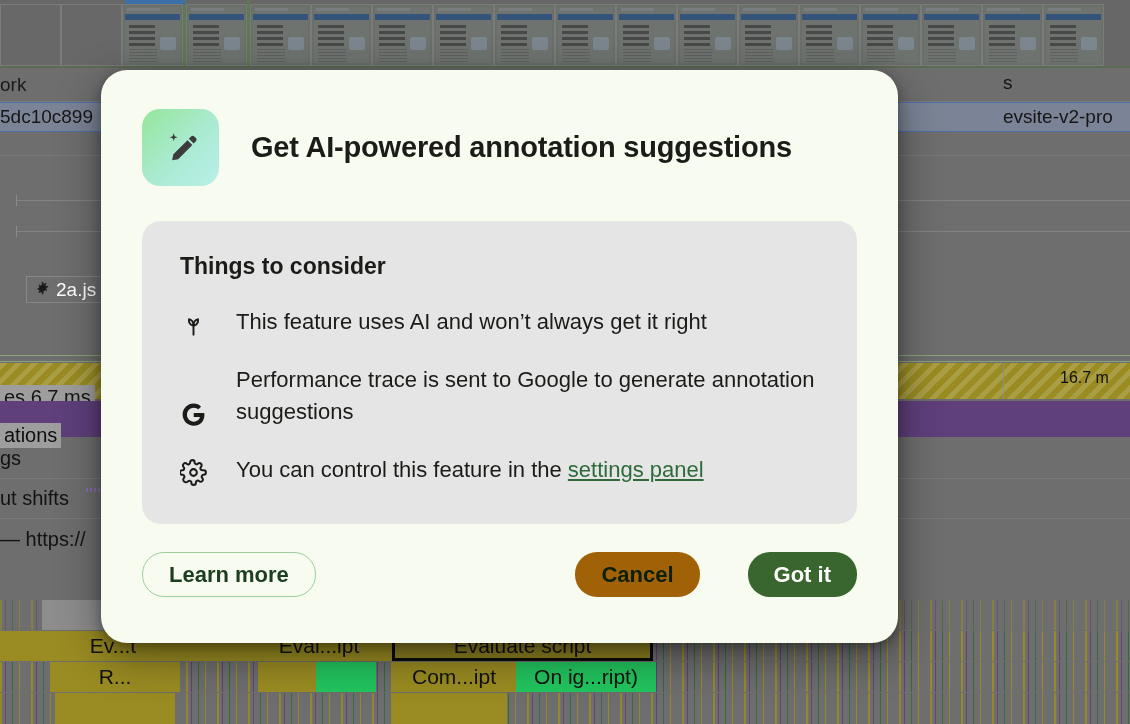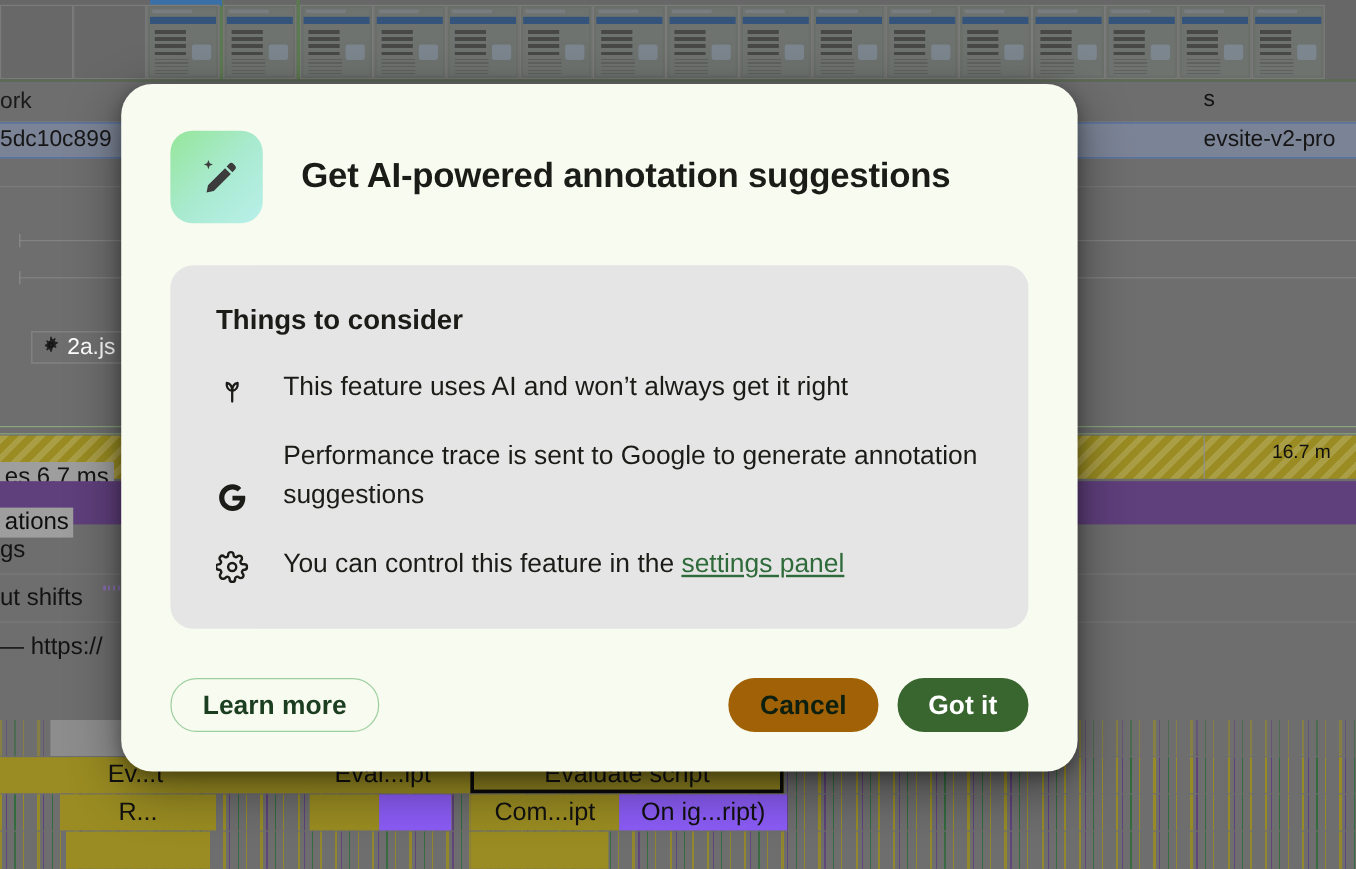--- a/index.html
+++ b/index.html
@@ -159,21 +159,21 @@
       #9a8c22 19px, #9a8c22 20px, #6e6e6e 20px, #6e6e6e 31px);
     opacity: .95;
   }
   .fblock {
     position: absolute; top: 0; height: 30px;
     display: flex; align-items: center; justify-content: center;
     font-size: 21px; color: #111;
     overflow: hidden; white-space: nowrap;
   }
   .fb-yellow { background: #9a8c22; }
-  .fb-purple { background: #8b5cf6; }
+  .fb-purple { background: #22c55e; }
   .fb-gray   { background: #8d8d8d; }
   .fb-sel { border: 3px solid #0b0b0b; background: #8e8221; }
 
   
   .scrim { position: absolute; inset: 0; background: transparent; }
   .dialog {
     position: absolute;
     left: 101px; top: 70px; width: 797px; height: 573px;
     background: #f8fbf0;
     border-radius: 26px;
@@ -205,22 +205,22 @@
     display: flex; align-items: flex-end; gap: 29px;
     margin-bottom: 26px;
   }
   .bullet:last-child { margin-bottom: 4px; }
   .b-icon { width: 27px; height: 27px; flex: 0 0 auto; margin-top: 3px; }
   .b-text {
     font-size: 22px; line-height: 32px; color: #1b1c18; max-width: 640px;
   }
   .b-link { color: #2f6b3a; text-decoration: underline; cursor: pointer; }
   .dlg-actions {
-    position: absolute; left: 41px; right: 41px; bottom: 33px;
-    display: flex; align-items: center;
+    position: absolute; left: 41px; right: 41px; bottom: 46px;
+    display: flex; align-items: center; gap: 32px;
   }
   .btn {
     font-family: "Liberation Sans", sans-serif;
     font-size: 22px; font-weight: 700;
     border: none; cursor: pointer; white-space: nowrap;
   }
   .btn-learn {
     background: transparent; color: #1b3d20;
     border: 1px solid #9ccf9e; border-radius: 22px;
     height: 45px; padding: 0 26px;

